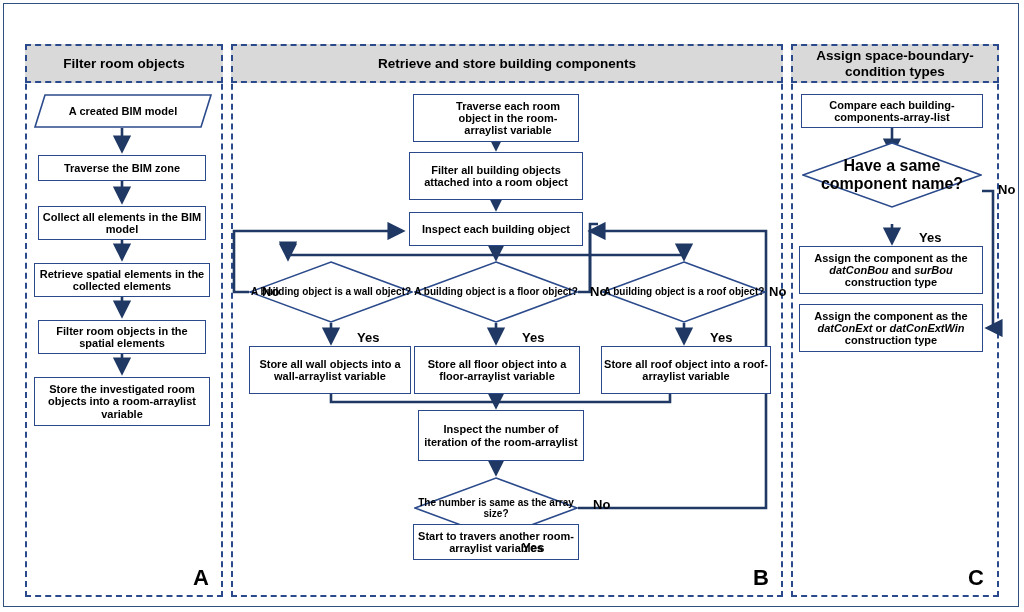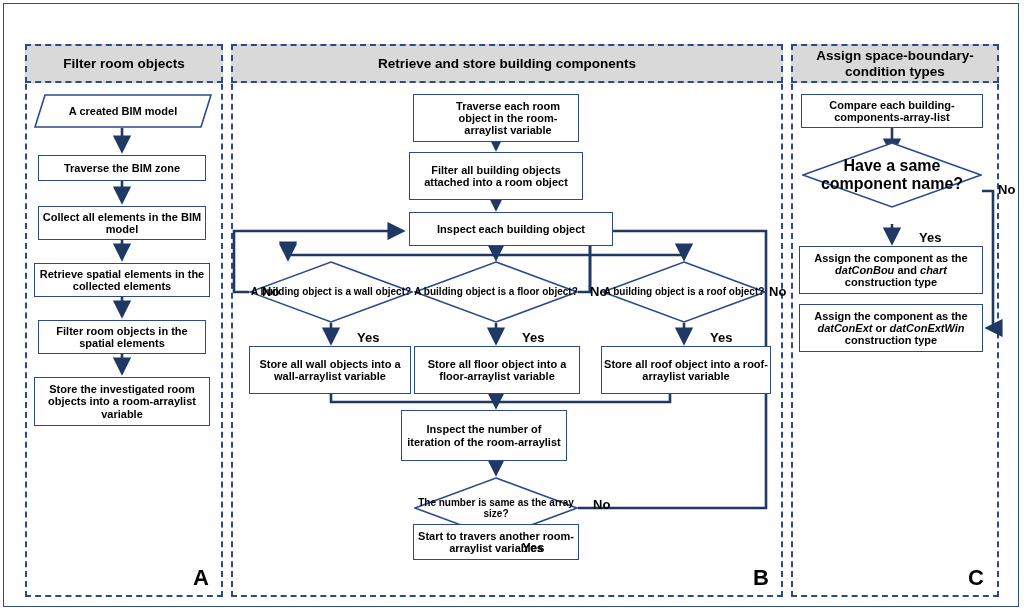--- a/index.html
+++ b/index.html
@@ -185,21 +185,21 @@
   <div class="panel-letter" style="left:753px; top:565px;">B</div>
 
   <div class="node proc" style="left:413px; top:94px; width:166px; height:48px; font-size:11px;padding-left:24px;">
     <span class="txt">Traverse each room object in the room-arraylist variable</span>
   </div>
 
   <div class="node proc" style="left:409px; top:152px; width:174px; height:48px; font-size:11px;">
     <span class="txt">Filter all building objects attached into a room object</span>
   </div>
 
-  <div class="node proc" style="left:409px; top:212px; width:204px; height:34px; font-size:11px;">
+  <div class="node proc" style="left:409px; top:212px; width:174px; height:34px; font-size:11px;">
     <span class="txt">Inspect each building object</span>
   </div>
 
   <div class="dec-wrap" style="left:249px; top:261px; width:164px; height:62px; font-size:10px;">
     <svg width="164" height="62" viewBox="0 0 164 62">
       <polygon points="82,1 163,31 82,61 1,31" fill="#ffffff" stroke="#2b4a8b" stroke-width="1.6"></polygon>
     </svg>
     <div class="dec-label">A building object is a wall object?</div>
   </div>
 
@@ -222,21 +222,21 @@
   </div>
 
   <div class="node proc" style="left:414px; top:346px; width:166px; height:48px; font-size:11px;">
     <span class="txt">Store all floor object into a floor-arraylist variable</span>
   </div>
 
   <div class="node proc" style="left:585px; top:346px; width:170px; height:48px; font-size:11px;margin-left:16px;">
     <span class="txt">Store all roof object into a roof-arraylist variable</span>
   </div>
 
-  <div class="node proc" style="left:401px; top:410px; width:166px; height:51px; font-size:11px;">
+  <div class="node proc" style="left:418px; top:410px; width:166px; height:51px; font-size:11px;">
     <span class="txt">Inspect the number of iteration of the room-arraylist</span>
   </div>
 
   <div class="dec-wrap" style="left:414px; top:477px; width:164px; height:62px; font-size:10px;">
     <svg width="164" height="62" viewBox="0 0 164 62">
       <polygon points="82,1 163,31 82,61 1,31" fill="#ffffff" stroke="#2b4a8b" stroke-width="1.6"></polygon>
     </svg>
     <div class="dec-label">The number is same as the array size?</div>
   </div>
 
@@ -265,21 +265,21 @@
 
   <div class="dec-wrap" style="left:802px; top:142px; width:180px; height:66px; font-size:16px;">
     <svg width="180" height="66" viewBox="0 0 180 66">
       <polygon points="90,1 179,33 90,65 1,33" fill="#ffffff" stroke="#2b4a8b" stroke-width="1.6"></polygon>
     </svg>
     <div class="dec-label">Have a same component name?</div>
   </div>
 
   <div class="node proc" style="left:799px; top:246px; width:184px; height:48px; font-size:11px;">
     <span class="txt">
-      <span>Assign the component as the </span><span class="ital">datConBou</span><span> and </span><span class="ital">chart</span><span> construction type</span>
+      <span>Assign the component as the </span><span class="ital">datConBou</span><span> and </span><span class="ital">surBou</span><span> construction type</span>
     </span>
   </div>
 
   <div class="node proc" style="left:799px; top:304px; width:184px; height:48px; font-size:11px;">
     <span class="txt">
       <span>Assign the component as the </span><span class="ital">datConExt</span><span> or </span><span class="ital">datConExtWin</span><span> construction type</span>
     </span>
   </div>
 
   <div class="edge-label" style="left:977px; top:182px;">No</div>

